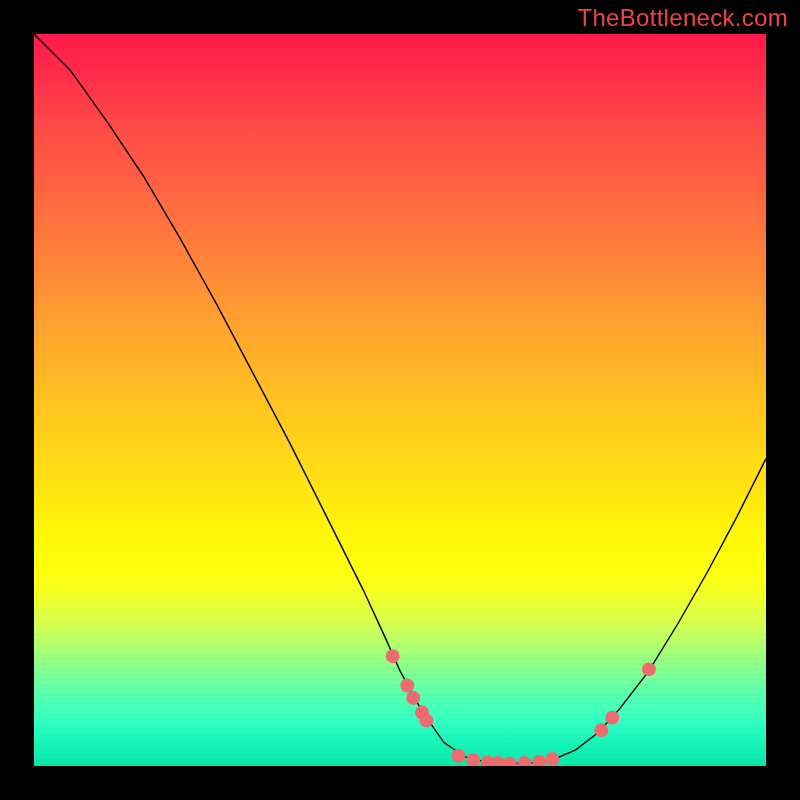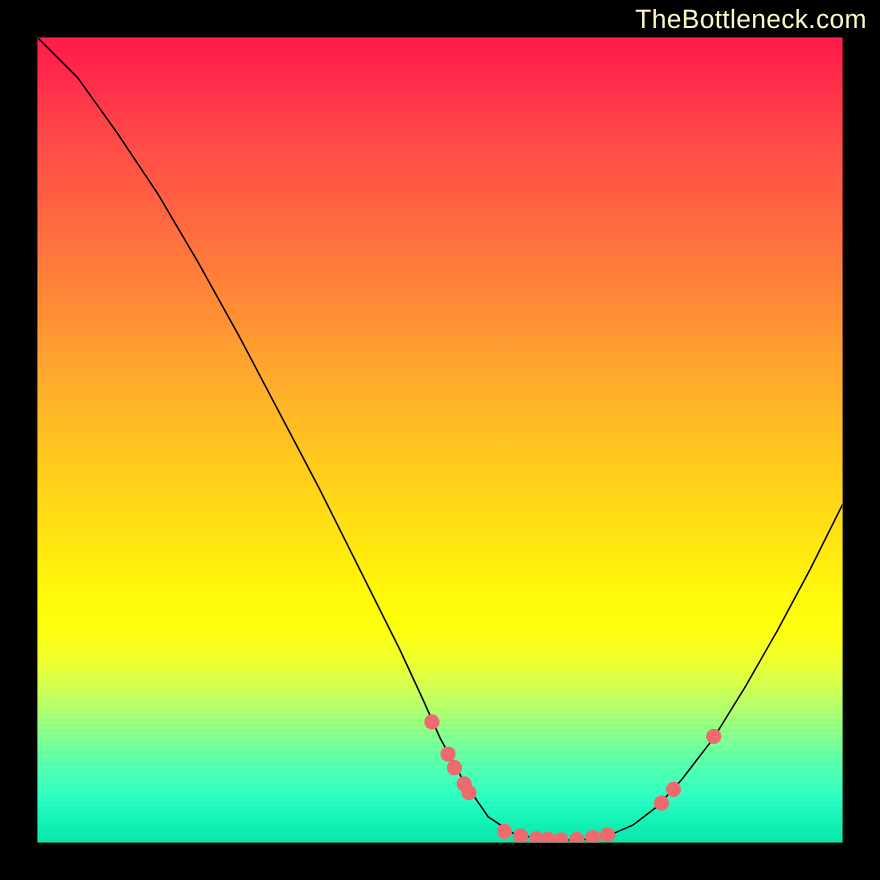--- a/index.html
+++ b/index.html
@@ -10,21 +10,21 @@
     position: relative;
     overflow: hidden;
     font-family: Arial, sans-serif;
   }
   .watermark {
     position: absolute;
     top: 4px;
     right: 12px;
     font-size: 24px;
     font-weight: 500;
-    color: #fef9c3;
+    color: #ef4444;
     z-index: 10;
     letter-spacing: 0.3px;
   }
   .plot-area {
     position: absolute;
     left: 34px;
     top: 34px;
     width: 732px;
     height: 732px;
   }

